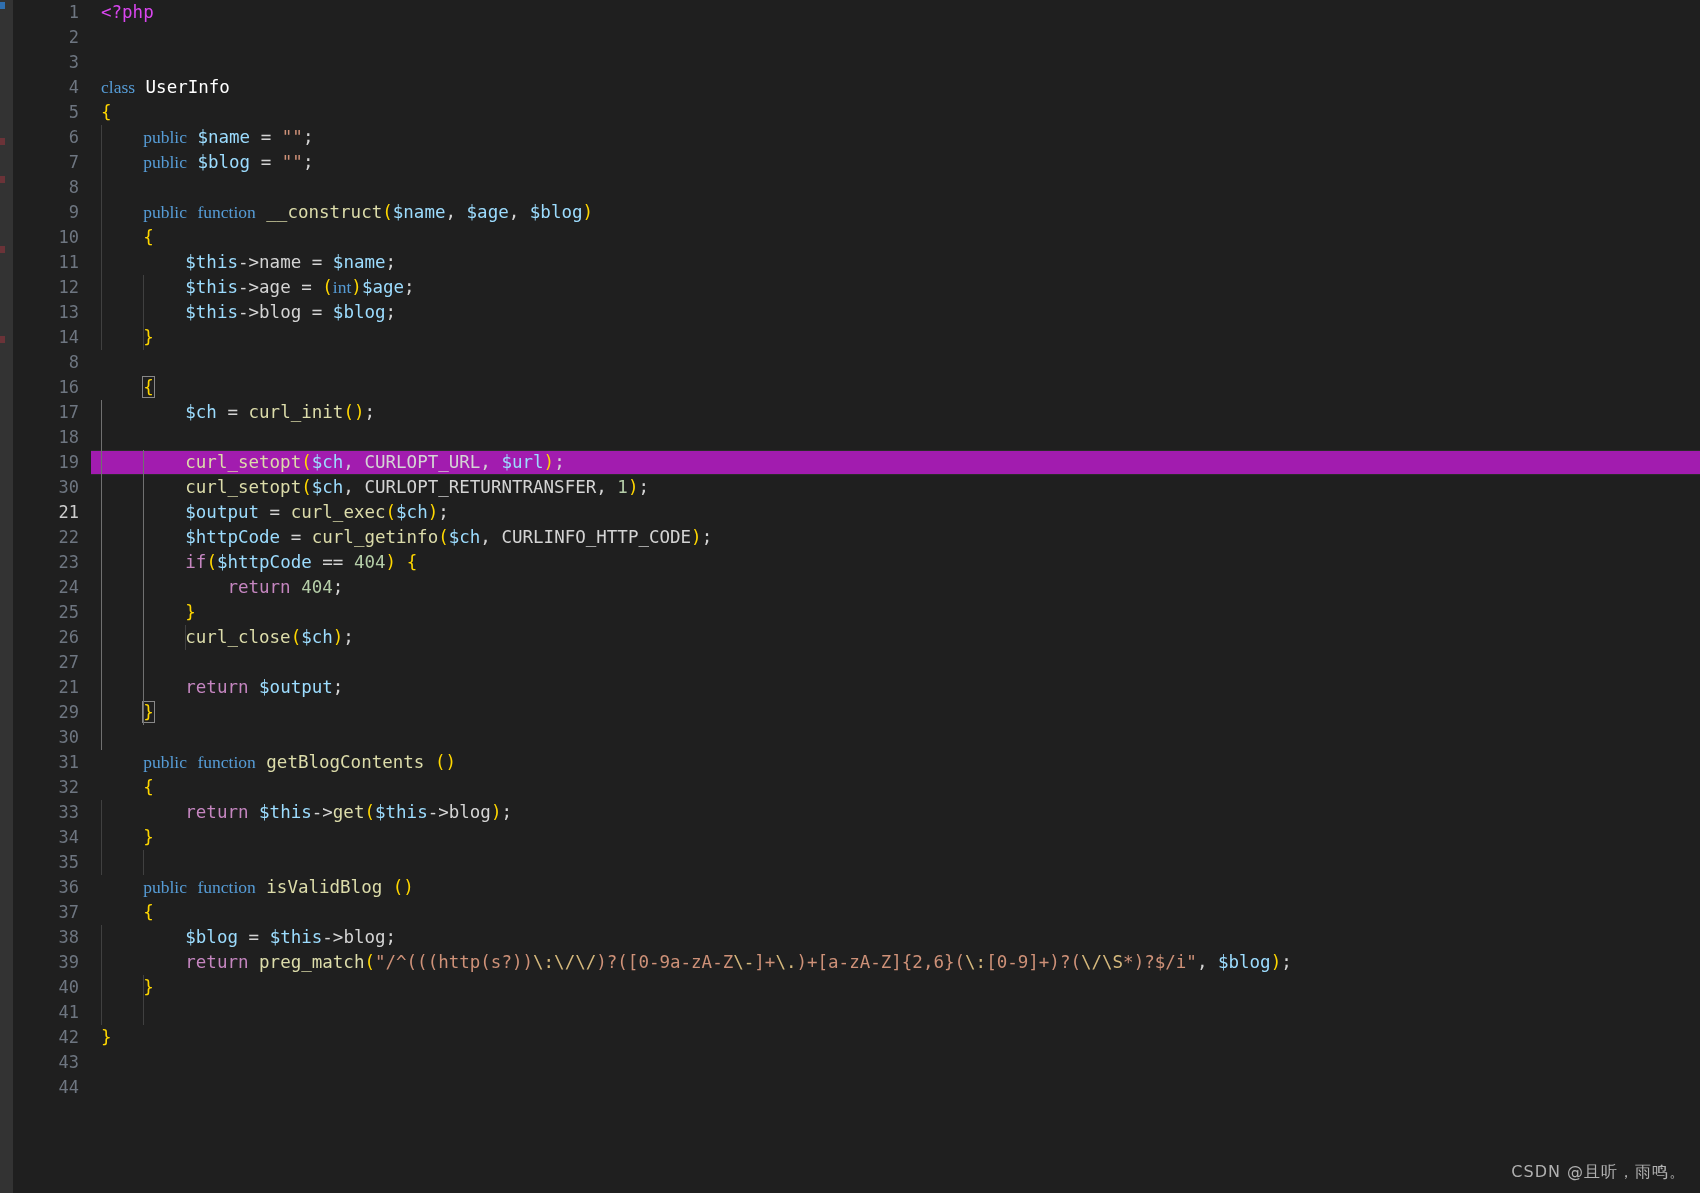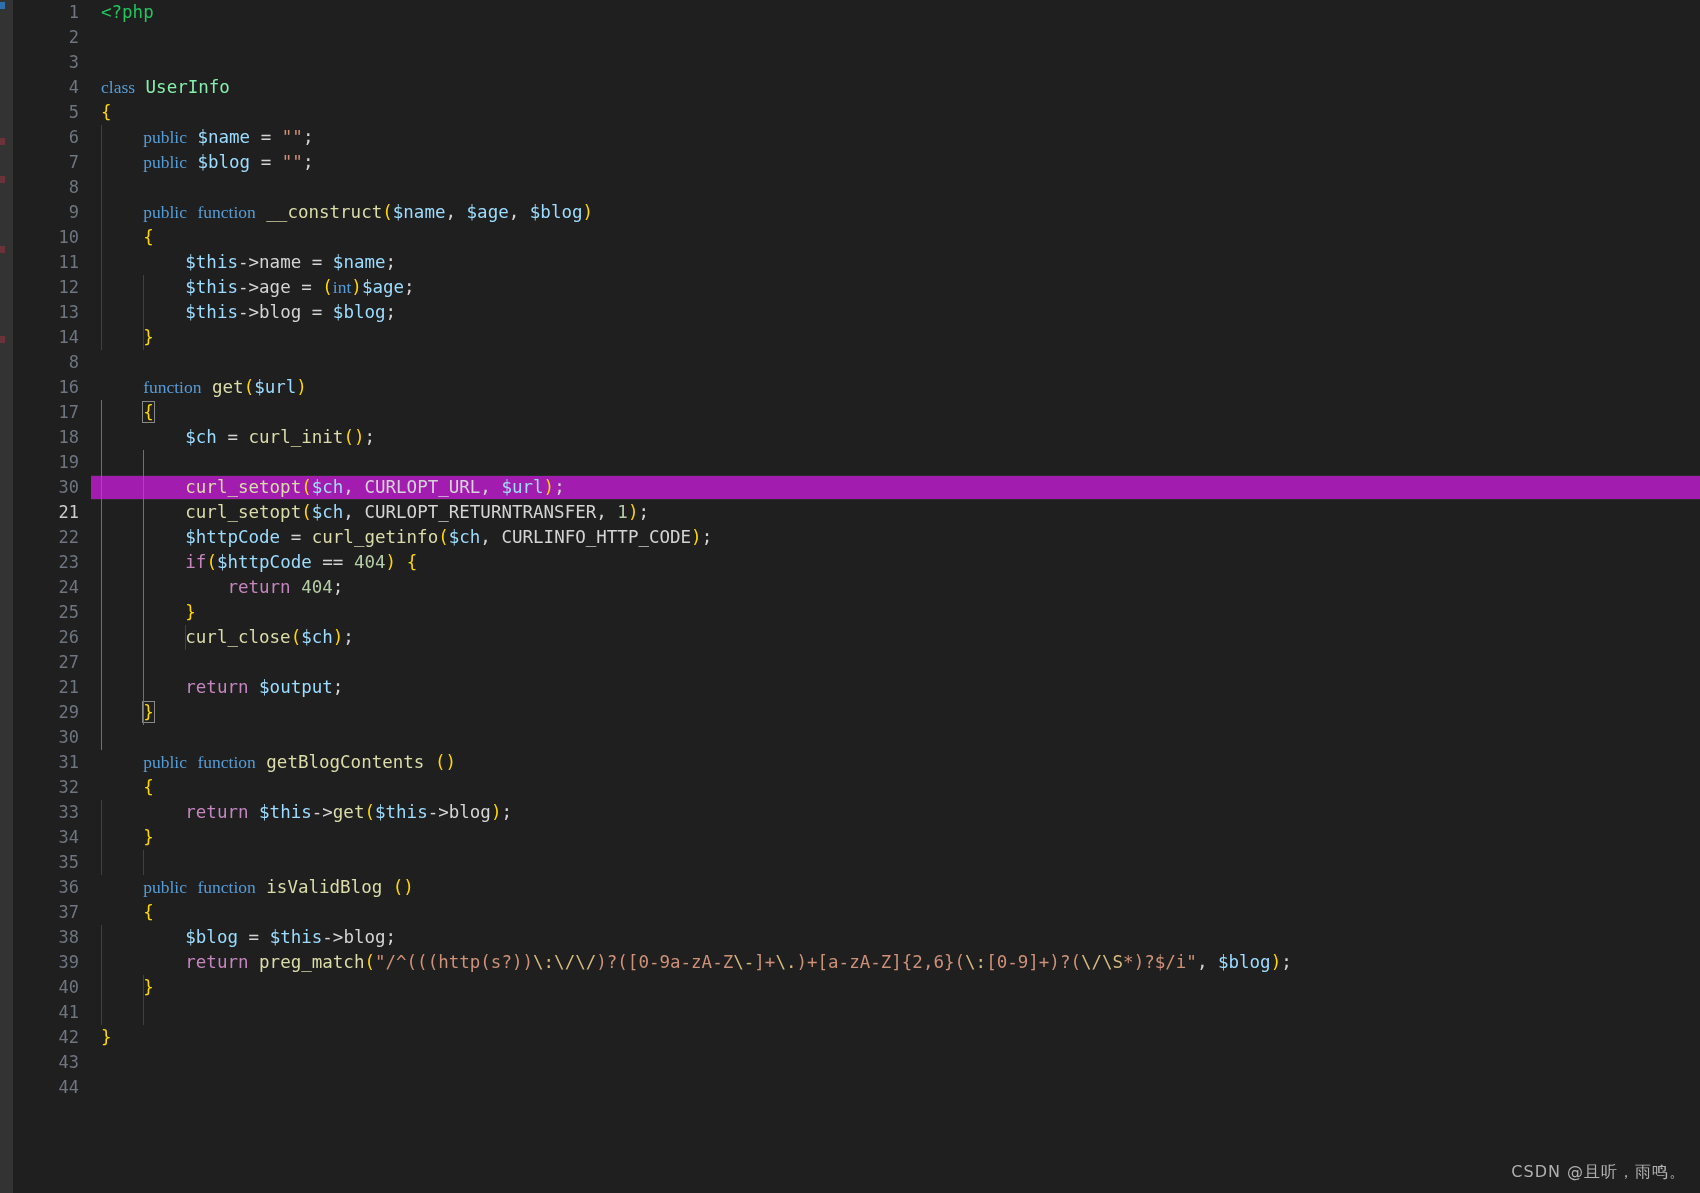--- a/index.html
+++ b/index.html
@@ -68,31 +68,31 @@
     position: absolute;
     top: 0; bottom: 0;
     width: 1px;
     background: #404040;
   }
   .guide.active { background: #707070; }
 
   
   .t-kw       { color: #569cd6; font-family: Liberation Serif, serif; }  
   .t-ctrl     { color: #c586c0; }  
-  .t-class    { color: #86efac; }  
+  .t-class    { color: #ffffff; }  
   .t-fn       { color: #dcdcaa; }  
   .t-var      { color: #9cdcfe; }  
   .t-prop     { color: #d4d4d4; }  
   .t-num      { color: #b5cea8; }  
   .t-str      { color: #ce9178; }  
   .t-esc      { color: #d7ba7d; }  
   .t-const    { color: #d4d4d4; }  
   .t-plain    { color: #d4d4d4; }
   .t-op       { color: #d4d4d4; }
-  .t-tag      { color: #22c55e; }  
+  .t-tag      { color: #d946ef; }  
   .b1 { color: #ffd700; }
   .bracket-box {
     outline: 1px solid #888888;
     outline-offset: 0px;
   }
   #watermark {
     position: absolute;
     right: 14px; bottom: 10px;
     color: #b0b0b0;
     font-size: 16px;
@@ -169,26 +169,26 @@
       <div class="line">    <span class="t-kw">public</span> <span class="t-var">$name</span> <span class="t-op">=</span> <span class="t-str">"</span><span class="t-str">"</span><span class="t-op">;</span></div>
       <div class="line">    <span class="t-kw">public</span> <span class="t-var">$blog</span> <span class="t-op">=</span> <span class="t-str">"</span><span class="t-str">"</span><span class="t-op">;</span></div>
       <div class="line"></div>
       <div class="line">    <span class="t-kw">public</span> <span class="t-kw">function</span> <span class="t-fn">__construct</span><span class="b1">(</span><span class="t-var">$name</span><span class="t-op">,</span> <span class="t-var">$age</span><span class="t-op">,</span> <span class="t-var">$blog</span><span class="b1">)</span></div>
       <div class="line">    <span class="b1">{</span></div>
       <div class="line">        <span class="t-var">$this</span><span class="t-prop">-&gt;</span><span class="t-prop">name</span> <span class="t-op">=</span> <span class="t-var">$name</span><span class="t-op">;</span></div>
       <div class="line">        <span class="t-var">$this</span><span class="t-prop">-&gt;</span><span class="t-prop">age</span> <span class="t-op">=</span> <span class="b1">(</span><span class="t-kw">int</span><span class="b1">)</span><span class="t-var">$age</span><span class="t-op">;</span></div>
       <div class="line">        <span class="t-var">$this</span><span class="t-prop">-&gt;</span><span class="t-prop">blog</span> <span class="t-op">=</span> <span class="t-var">$blog</span><span class="t-op">;</span></div>
       <div class="line">    <span class="b1">}</span></div>
       <div class="line"></div>
-      <div class="line">    <span class="t-kw">function</span> <span class="t-fn">get</span><span class="b1">(</span><span class="t-var">$url</span><span class="b1">)</span></div>
       <div class="line"><span class="t-plain">    </span><span class="b1 bracket-box">{</span></div>
       <div class="line">        <span class="t-var">$ch</span> <span class="t-op">=</span> <span class="t-fn">curl_init</span><span class="b1">(</span><span class="b1">)</span><span class="t-op">;</span></div>
       <div class="line"></div>
       <div class="line active-line">        <span class="t-fn">curl_setopt</span><span class="b1">(</span><span class="t-var">$ch</span><span class="t-op">,</span> <span class="t-const">CURLOPT_URL</span><span class="t-op">,</span> <span class="t-var">$url</span><span class="b1">)</span><span class="t-op">;</span></div>
       <div class="line">        <span class="t-fn">curl_setopt</span><span class="b1">(</span><span class="t-var">$ch</span><span class="t-op">,</span> <span class="t-const">CURLOPT_RETURNTRANSFER</span><span class="t-op">,</span> <span class="t-num">1</span><span class="b1">)</span><span class="t-op">;</span></div>
+      <div class="line">        <span class="t-var">$output</span> <span class="t-op">=</span> <span class="t-fn">curl_exec</span><span class="b1">(</span><span class="t-var">$ch</span><span class="b1">)</span><span class="t-op">;</span></div>
       <div class="line">        <span class="t-var">$httpCode</span> <span class="t-op">=</span> <span class="t-fn">curl_getinfo</span><span class="b1">(</span><span class="t-var">$ch</span><span class="t-op">,</span> <span class="t-const">CURLINFO_HTTP_CODE</span><span class="b1">)</span><span class="t-op">;</span></div>
       <div class="line">        <span class="t-ctrl">if</span><span class="b1">(</span><span class="t-var">$httpCode</span> <span class="t-op">=</span><span class="t-op">=</span> <span class="t-num">404</span><span class="b1">)</span> <span class="b1">{</span></div>
       <div class="line">            <span class="t-ctrl">return</span> <span class="t-num">404</span><span class="t-op">;</span></div>
       <div class="line">        <span class="b1">}</span></div>
       <div class="line">        <span class="t-fn">curl_close</span><span class="b1">(</span><span class="t-var">$ch</span><span class="b1">)</span><span class="t-op">;</span></div>
       <div class="line"></div>
       <div class="line">        <span class="t-ctrl">return</span> <span class="t-var">$output</span><span class="t-op">;</span></div>
       <div class="line"><span class="t-plain">    </span><span class="b1 bracket-box">}</span></div>
       <div class="line"></div>
       <div class="line">    <span class="t-kw">public</span> <span class="t-kw">function</span> <span class="t-fn">getBlogContents</span> <span class="b1">(</span><span class="b1">)</span></div>

